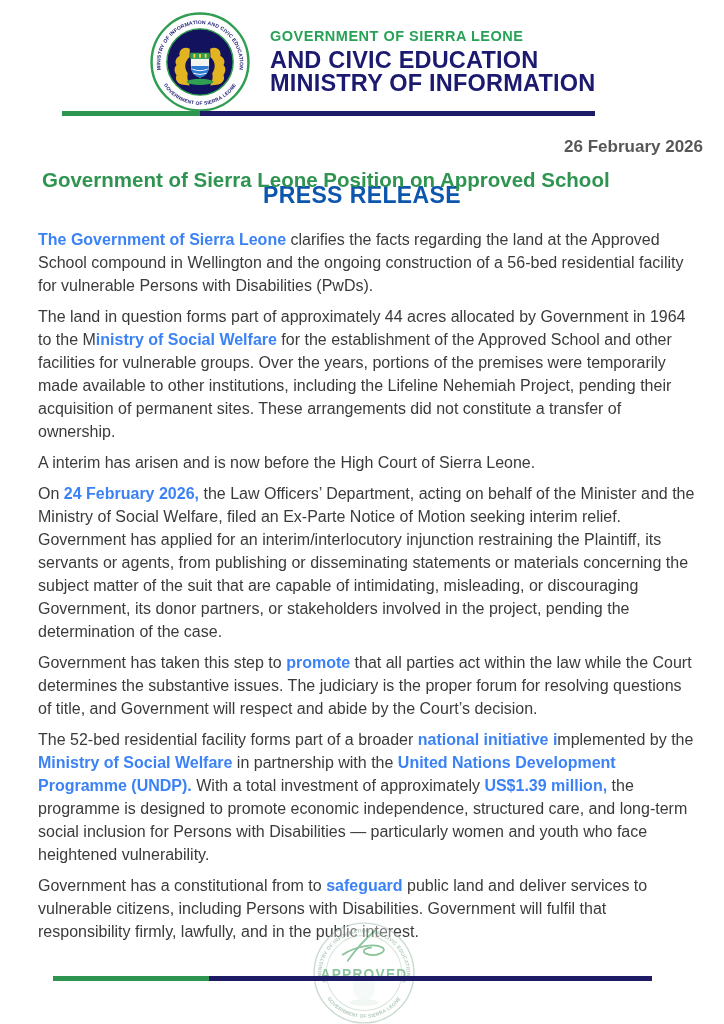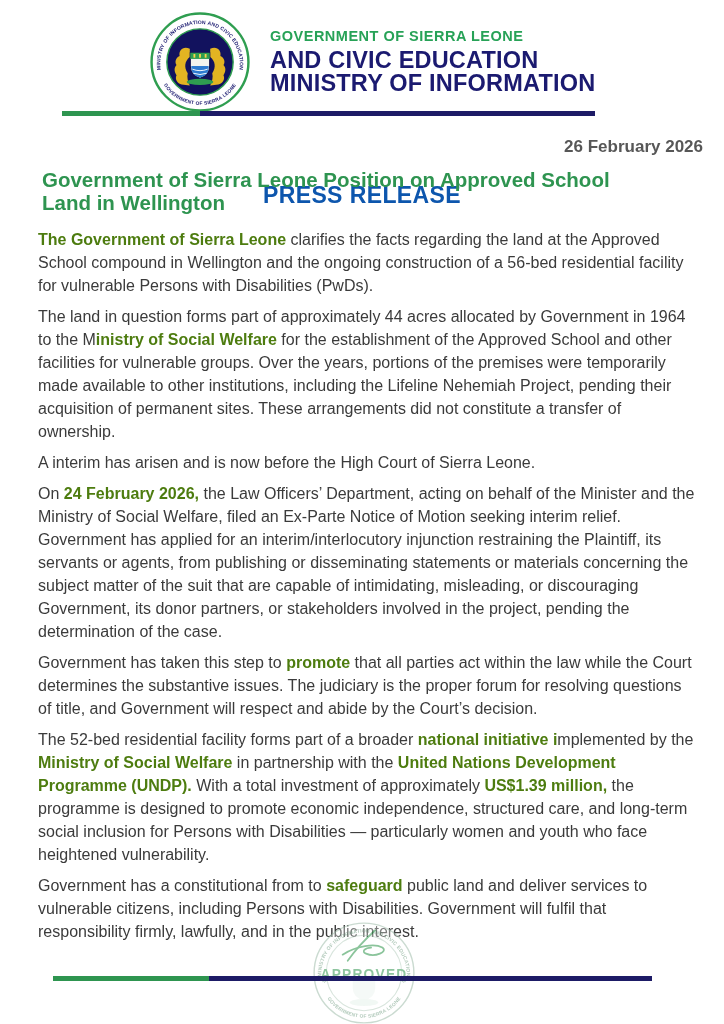--- a/index.html
+++ b/index.html
@@ -42,21 +42,21 @@
     position:absolute;left:42px;top:168px;width:640px;
     color:#2e9450;font-size:20.5px;font-weight:700;line-height:23px;
   }
   .headline span{display:block;}
   
   .body-copy{position:absolute;left:38px;top:228px;width:658px;}
   .body-copy p{
     margin:0 0 8px 0;font-size:16px;line-height:23px;color:#3b3b3b;
     text-align:left;
   }
-  .body-copy p strong{font-weight:700;color:#4d7c0f;}
+  .body-copy p strong{font-weight:700;color:#3b82f6;}
   
   .stamp{position:absolute;left:308px;top:917px;width:112px;height:112px;
     opacity:.6;z-index:2;}
 </style>
 </head>
 <body>
 
 <div class="page">
 
   <svg class="logo" viewBox="0 0 100 100" aria-hidden="true">
@@ -102,21 +102,20 @@
     <div class="seg-navy"></div>
   </div>
 
   <div class="pr-row">
     <span class="pr-label">PRESS RELEASE</span>
     <span class="pr-date">26 February 2026</span>
   </div>
 
   <div class="headline">
     <span>Government of Sierra Leone Position on Approved School</span>
-    <span>Land in Wellington</span>
   </div>
 
   <div class="body-copy" id="body-copy">
       <p><strong>The Government of Sierra Leone</strong><span> clarifies the facts regarding the land at the Approved School compound in Wellington and the ongoing construction of a 56-bed residential facility for vulnerable Persons with Disabilities (PwDs).</span></p>
       <p><span>The land in question forms part of approximately 44 acres allocated by Government in 1964 to the M</span><strong>inistry of Social Welfare</strong><span> for the establishment of the Approved School and other facilities for vulnerable groups. Over the years, portions of the premises were temporarily made available to other institutions, including the Lifeline Nehemiah Project, pending their acquisition of permanent sites. These arrangements did not constitute a transfer of ownership.</span></p>
       <p><span>A interim has arisen and is now before the High Court of Sierra Leone.</span></p>
       <p><span>On </span><strong>24 February 2026,</strong><span> the Law Officers’ Department, acting on behalf of the Minister and the Ministry of Social Welfare, filed an Ex-Parte Notice of Motion seeking interim relief. Government has applied for an interim/interlocutory injunction restraining the Plaintiff, its servants or agents, from publishing or disseminating statements or materials concerning the subject matter of the suit that are capable of intimidating, misleading, or discouraging Government, its donor partners, or stakeholders involved in the project, pending the determination of the case.</span></p>
       <p><span>Government has taken this step to </span><strong>promote</strong><span> that all parties act within the law while the Court determines the substantive issues. The judiciary is the proper forum for resolving questions of title, and Government will respect and abide by the Court’s decision.</span></p>
       <p><span>The 52-bed residential facility forms part of a broader </span><strong>national initiative i</strong><span>mplemented by the </span><strong>Ministry of Social Welfare</strong><span> in partnership with the </span><strong>United Nations Development Programme (UNDP).</strong><span> With a total investment of approximately </span><strong>US$1.39 million,</strong><span> the programme is designed to promote economic independence, structured care, and long-term social inclusion for Persons with Disabilities — particularly women and youth who face heightened vulnerability.</span></p>
       <p><span>Government has a constitutional from to </span><strong>safeguard</strong><span> public land and deliver services to vulnerable citizens, including Persons with Disabilities. Government will fulfil that responsibility firmly, lawfully, and in the public interest.</span></p>

